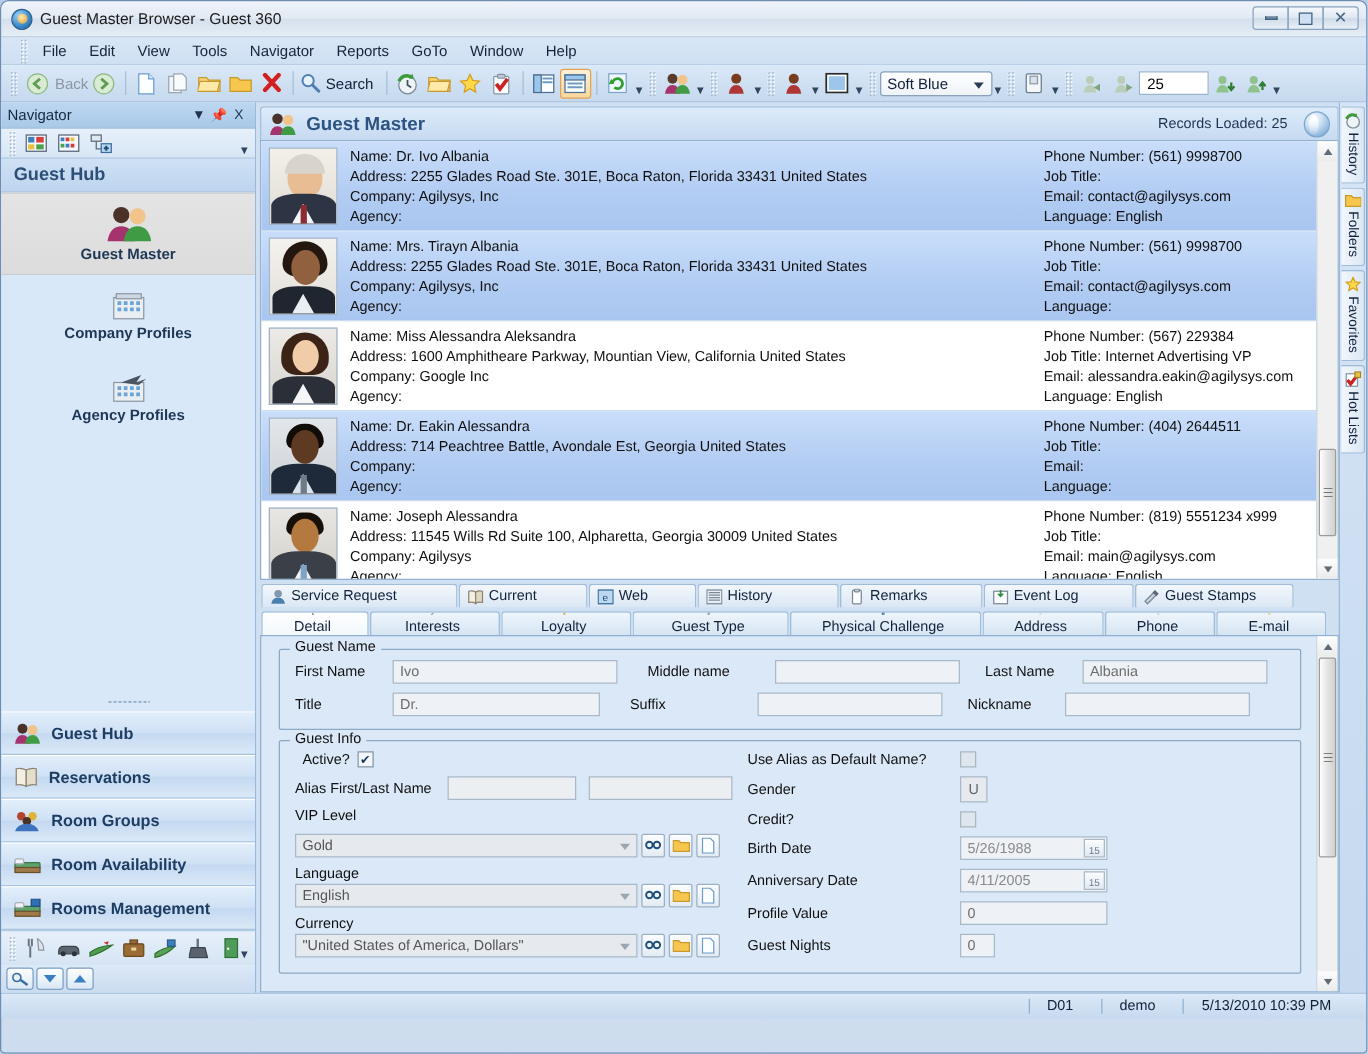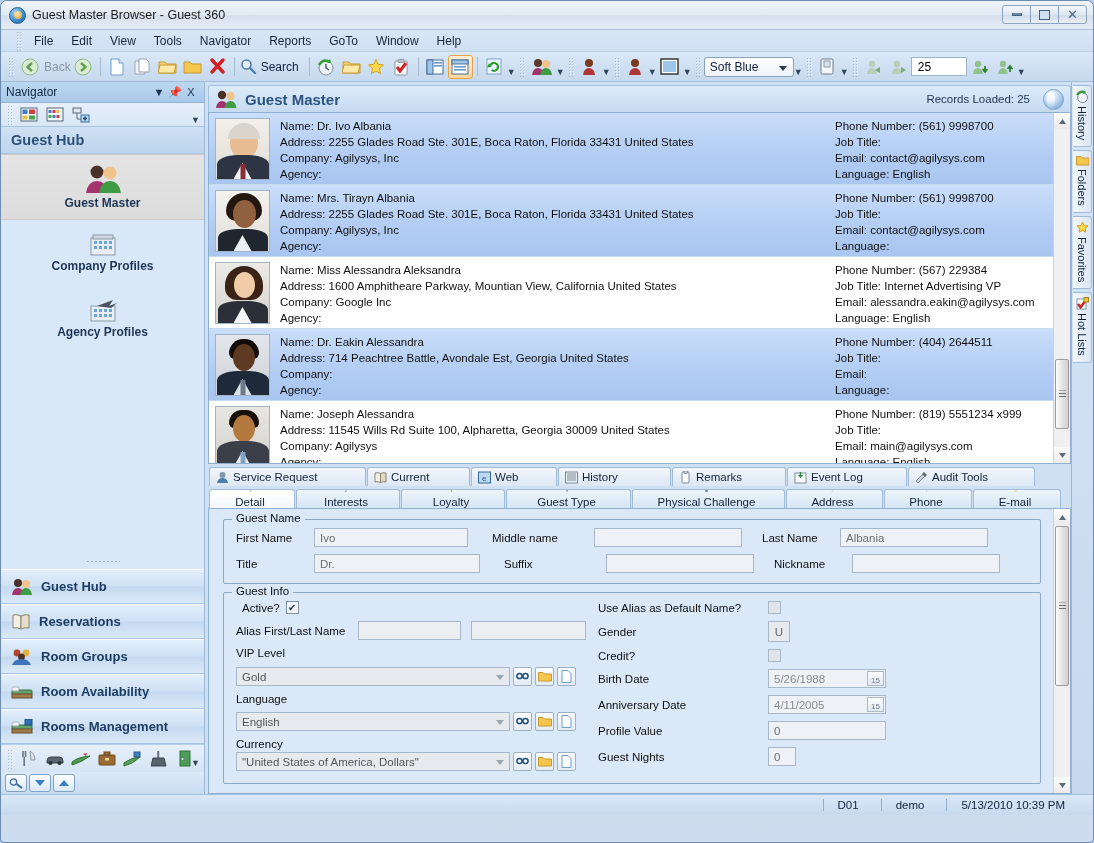--- a/index.html
+++ b/index.html
@@ -883,21 +883,21 @@
               <rect x="1" y="2" width="11" height="10" fill="#fdfeff" stroke="#7b8a99"></rect>
               <path d="M6.5 1 v5 M4.5 4 L6.5 6 L8.5 4" stroke="#2f8f3f" stroke-width="1.4" fill="none"></path>
             </svg>
           <span>Event Log</span>
         </div>
         <div class="tab" style="width:127px">
           <svg class="ic-svg" width="13" height="13" viewBox="0 0 13 13">
               <path d="M3 12 L1 10 L8 3 L10 5 z" fill="#c9d3dd" stroke="#7b8a99"></path>
               <path d="M9 1 l3 3 l-2 2 l-3 -3 z" fill="#5a6a7a"></path>
             </svg>
-          <span>Audit Tools</span>
+          <span>Guest Stamps</span>
         </div>
       </div>
 
       <div class="tabrow tabrow2">
         <div class="tab active" style="width:86px">
           <svg class="ic-svg" width="13" height="13" viewBox="0 0 13 13">
               <circle cx="4" cy="4" r="2.8" fill="#4a3228"></circle>
               <path d="M0.5 12 q0.8 -4.6 3.6 -4.6 q2.8 0 3.6 4.6 z" fill="#a5336e"></path>
               <circle cx="9" cy="5" r="2.8" fill="#f0c48a"></circle>
               <path d="M5.5 12 q0.8 -4.6 3.6 -4.6 q2.8 0 3.6 4.6 z" fill="#3f9c45"></path>
@@ -957,21 +957,21 @@
         </div>
       </div>
 
       <div class="detailpane">
         <div class="detail-body">
 
           <div class="fieldset">
             <span class="legend">Guest Name</span>
             <div class="frow">
               <span class="lbl" style="width:78px">First Name</span>
-              <span class="inp" style="width:154px">Ivo</span>
+              <span class="inp" style="width:180px">Ivo</span>
               <span class="lbl" style="width:102px;margin-left:24px">Middle name</span>
               <span class="inp" style="width:148px"></span>
               <span class="lbl" style="width:78px;margin-left:20px">Last Name</span>
               <span class="inp" style="width:148px">Albania</span>
             </div>
             <div class="frow" style="margin-bottom:0">
               <span class="lbl" style="width:78px">Title</span>
               <span class="inp" style="width:166px">Dr.</span>
               <span class="lbl" style="width:102px;margin-left:24px">Suffix</span>
               <span class="inp" style="width:148px"></span>
@@ -1013,21 +1013,21 @@
                         </svg>
                     </span>
                     <span class="minibtn">
                       <svg class="ic-svg" width="11" height="13" viewBox="0 0 11 13">
                           <path d="M1 0.5 h6 l3 3 v9 h-9 z" fill="#fdfeff" stroke="#6e9dd0"></path>
                         </svg>
                     </span>
                   </div>
                 </div>
                 <div>
-                  <div class="lbl" style="margin-bottom:7px">Language</div>
+                  <div class="lbl" style="margin-bottom:2px">Language</div>
                   <div class="frow">
                     <span class="cmb" style="width:274px">
                       <span>English</span>
                       <span class="caret"></span>
                     </span>
                     <span class="minibtn">
                       <svg class="ic-svg" width="13" height="11" viewBox="0 0 13 11">
                           <circle cx="3.5" cy="5" r="2.6" fill="none" stroke="#1d4d7a" stroke-width="1.5"></circle>
                           <circle cx="9.5" cy="5" r="2.6" fill="none" stroke="#1d4d7a" stroke-width="1.5"></circle>
                         </svg>

